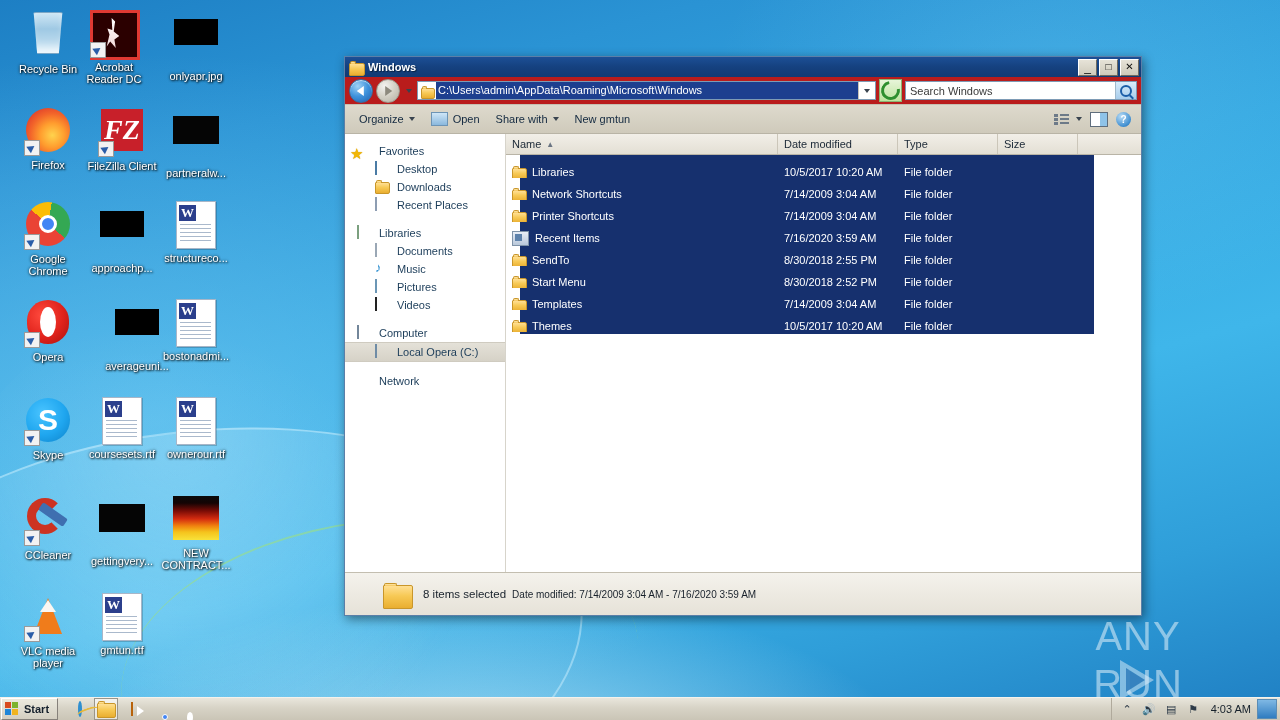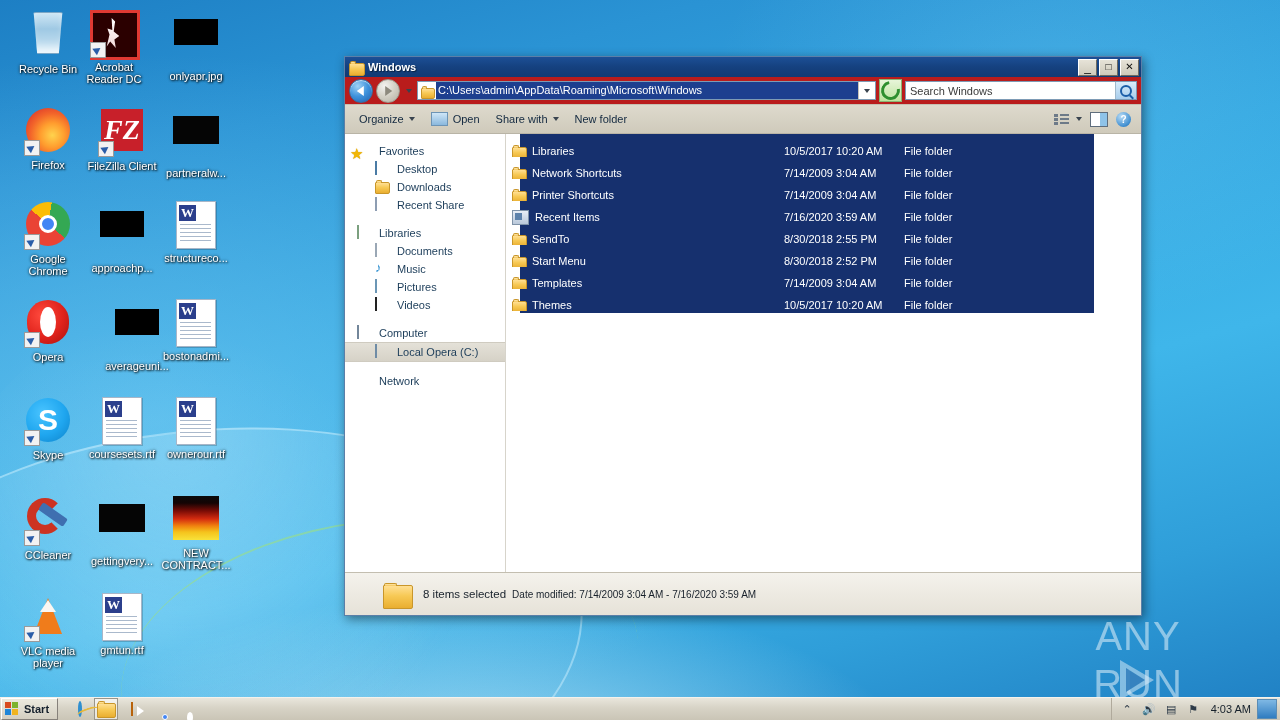--- a/index.html
+++ b/index.html
@@ -557,21 +557,21 @@
     <span class="tbitem">
       <span style="width:15px;height:12px;display:inline-block;
         background:linear-gradient(180deg,#cfe6f7,#8ab8dd);border:1px solid #6d94b5;"></span>
       <span>Open</span>
     </span>
     <span class="tbitem">
       <span>Share with</span>
       <i class="caret"></i>
     </span>
     <span class="tbitem">
-      <span>New folder</span>
+      <span>New gmtun</span>
     </span>
     <span class="tbspacer"></span>
     <span class="viewsel">
       <span class="viewicon">
         <i style="top:1px"></i>
           <b style="top:1.5px"></b>
         <i style="top:5px"></i>
           <b style="top:5.5px"></b>
         <i style="top:9px"></i>
           <b style="top:9.5px"></b>
@@ -601,21 +601,21 @@
             <span>Desktop</span>
           </div>
           <div class="navrow child">
             <span class="nicon">
               <span class="folder" style="width:13px;height:10px;display:block;margin-top:2px;"></span>
             </span>
             <span>Downloads</span>
           </div>
           <div class="navrow child">
             <span class="nicon"><span class="ic-recentplaces" style="width:14px;height:11px;margin:1px 0 0 0;"></span></span>
-            <span>Recent Share</span>
+            <span>Recent Places</span>
           </div>
         </div>
         <div class="navgroup">
           <div class="navrow">
             <span class="nicon"><span class="libico"></span></span>
             <span>Libraries</span>
           </div>
           <div class="navrow child">
             <span class="nicon"><span class="docico"></span></span>
             <span>Documents</span>
@@ -645,20 +645,36 @@
         </div>
         <div class="navgroup">
           <div class="navrow">
             <span class="nicon"><span class="net"></span></span>
             <span>Network</span>
           </div>
         </div>
       </div>
 
     <div class="filearea">
+      <div class="colhdr">
+          <div class="col c-name">
+            <span>Name</span>
+            <span class="sortmark">▲</span>
+          </div>
+          <div class="col c-date">
+            <span>Date modified</span>
+          </div>
+          <div class="col c-type">
+            <span>Type</span>
+          </div>
+          <div class="col c-size">
+            <span>Size</span>
+          </div>
+          <div class="col c-rest"></div>
+        </div>
       <div class="rows">
         <div class="selband" style="height: 182px; top: -3px;"></div>
         <div id="rowhost" style="position: relative; padding-top: 6px;">
             <div class="frow selected">
               <div class="cell n">
                 <span class="rowfolder">
                   <span class="folder" style="width:13px;height:10px;display:block;margin-top:2px;"></span>
                 </span>
                 <span>Libraries</span>
               </div>

